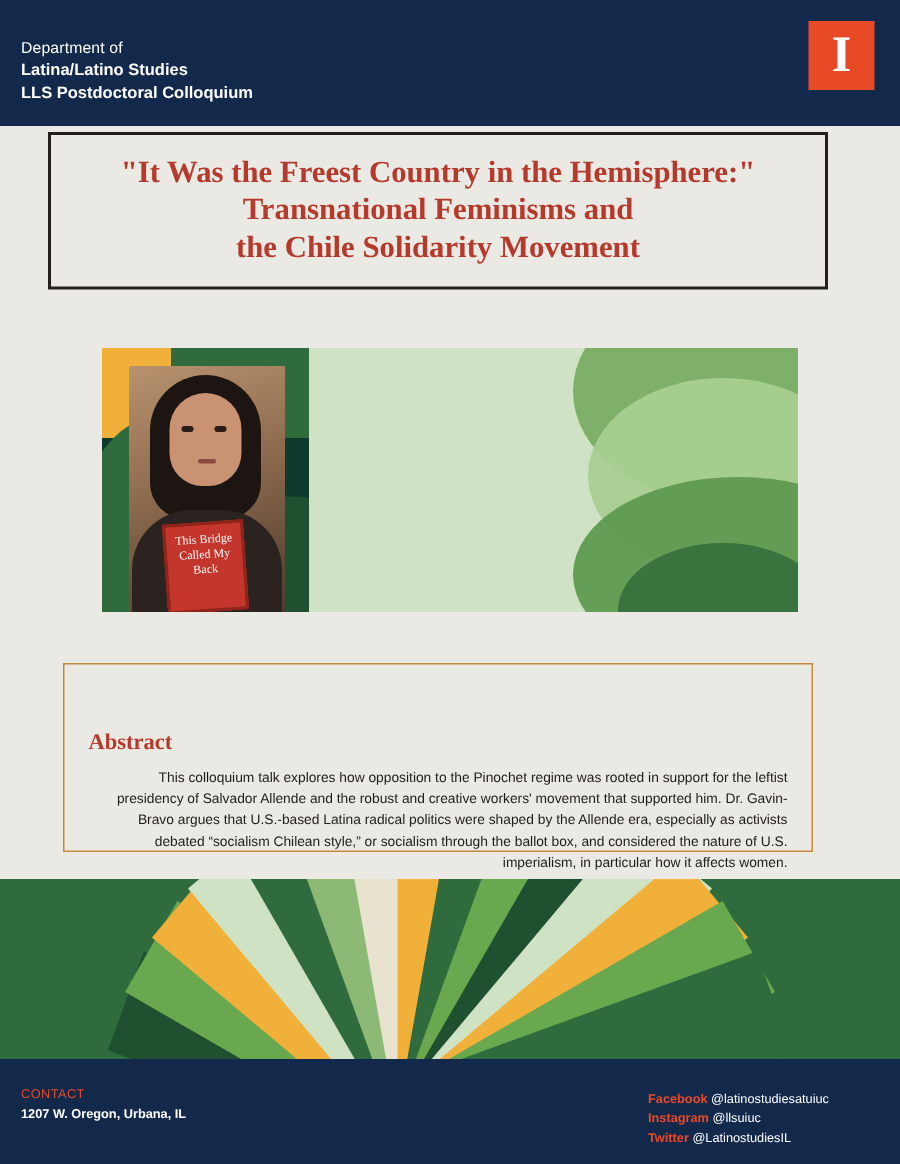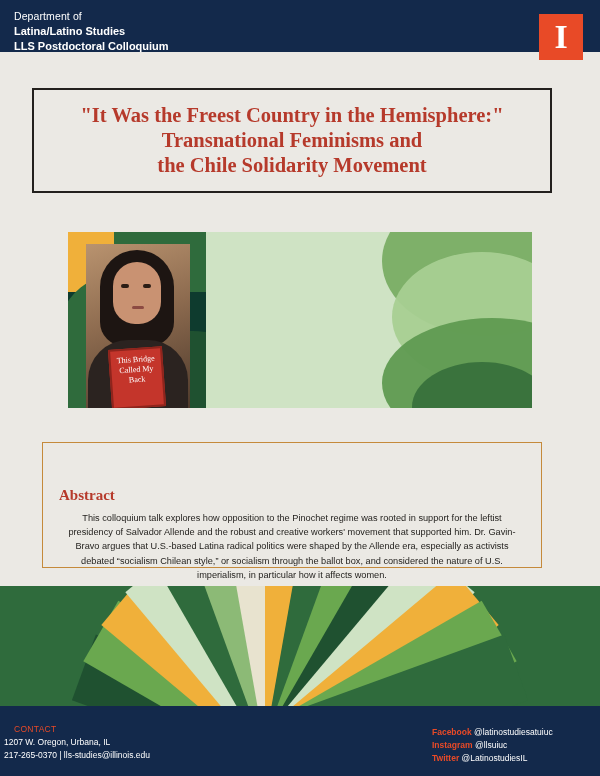--- a/index.html
+++ b/index.html
@@ -12,24 +12,24 @@
   .poster {
     position: relative;
     width: 600px; height: 776px;
     background: #ebe9e4;
     overflow: hidden;
   }
 
   
   .header {
     position: absolute; top: 0; left: 0;
-    width: 600px; height: 52px;
+    width: 600px; height: 84px;
     background: #13294b;
     color: #ffffff;
-    padding: 9px 0 0 14px;
+    padding: 25px 0 0 14px;
   }
   .header .dept {
     font-size: 10.5px;
     line-height: 15px;
     font-weight: normal;
     letter-spacing: 0.1px;
   }
   .header .unit {
     font-size: 11px;
     line-height: 15px;
@@ -210,21 +210,21 @@
     color: #b63a2b;
     font-size: 15px;
     line-height: 20px;
     margin-bottom: 6px;
     margin-top: 32px;
   }
   .abstract-text {
     font-size: 9.2px;
     line-height: 14.2px;
     color: #1f1d1a;
-    text-align: center;
+    text-align: right;
   }
 
   
   .field {
     position: absolute;
     left: 0; top: 586px;
     width: 600px; height: 120px;
     background: #2f6b3c;
     overflow: hidden;
   }
@@ -244,24 +244,24 @@
     color: #ffffff;
   }
   .footer .contact-label {
     position: absolute; left: 14px; top: 18px;
     color: #e84a27;
     font-size: 8.5px;
     font-weight: normal;
     letter-spacing: 0.3px;
   }
   .footer .contact-lines {
-    position: absolute; left: 4px; top: 30px;
+    position: absolute; left: 14px; top: 30px;
     font-size: 8.5px;
     line-height: 12.5px;
-    font-weight: normal;
+    font-weight: bold;
   }
   .footer .socials {
     position: absolute; left: 432px; top: 20px;
     font-size: 8.5px;
     line-height: 13px;
   }
   .footer .socials .row { white-space: nowrap; }
   .footer .socials .net { color: #e84a27; font-weight: bold; }
   .footer .socials .handle { color: #ffffff; }
 </style>
@@ -336,21 +336,20 @@
       <div class="ray" style="background: rgb(207, 227, 196); left: 265px; transform: rotate(40deg);"></div>
       <div class="ray" style="background: rgb(240, 176, 58); left: 265px; transform: rotate(50deg);"></div>
       <div class="ray" style="background: rgb(106, 168, 79); left: 265px; transform: rotate(60deg);"></div>
       <div class="ray" style="background: rgb(47, 107, 60); left: 265px; transform: rotate(70deg);"></div>
     </div>
 
   <div class="footer">
     <div class="contact-label">CONTACT</div>
     <div class="contact-lines">
       <div>1207 W. Oregon, Urbana, IL</div>
-      <div>217-265-0370 | lls-studies@illinois.edu</div>
     </div>
     <div class="socials">
       <div class="row">
         <span class="net">Facebook</span>
         <span class="handle">@latinostudiesatuiuc</span>
       </div>
       <div class="row">
         <span class="net">Instagram</span>
         <span class="handle">@llsuiuc</span>
       </div>

